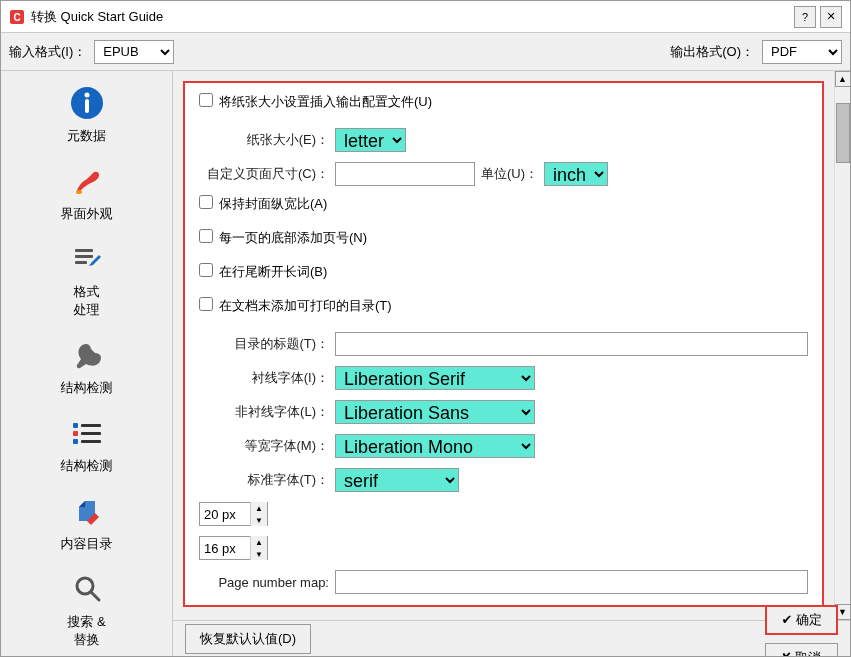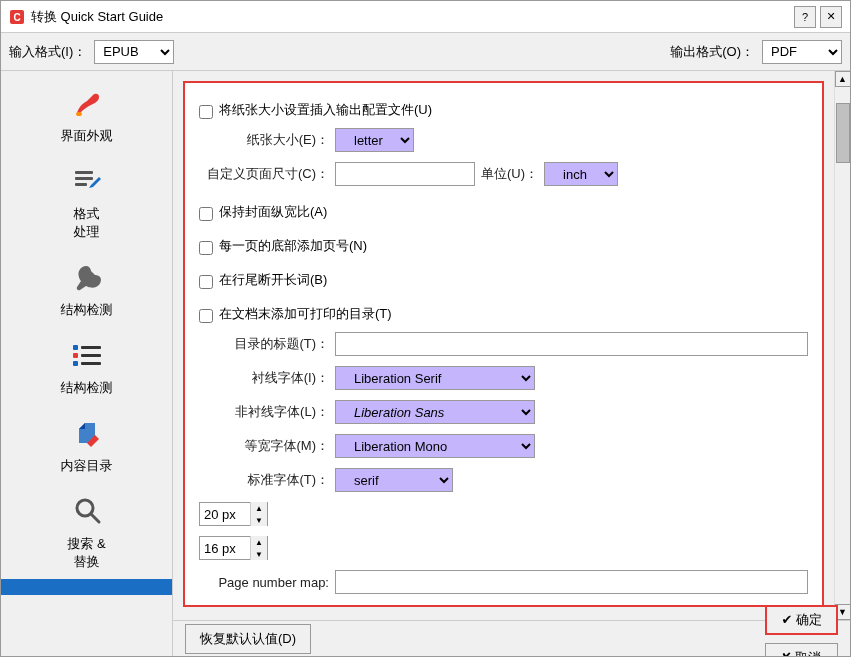--- a/index.html
+++ b/index.html
@@ -145,42 +145,42 @@
       min-height: 26px;
     }
     .form-label {
       min-width: 130px;
       text-align: right;
       font-size: 13px;
       color: #222;
     }
     .checkbox-row {
       display: flex;
-      align-items: flex-end;
+      align-items: flex-start;
       gap: 6px;
       font-size: 13px;
     }
     input[type=checkbox] {
       width: 14px;
       height: 14px;
       cursor: pointer;
     }
     .form-input {
       height: 24px;
       padding: 1px 4px;
       border: 1px solid #999;
       background: #fff;
       font-size: 13px;
     }
     .form-select {
       height: 24px;
-      padding: 1px 14px;
-      border: 1px solid #999;
-      background: #c4b5fd;
-      font-size: 13px;
+      padding: 1px 4px;
+      border: 1px solid #999;
+      background: #5eead4;
+      font-size: 18px;
       cursor: pointer;
     }
     .form-input-long {
       width: 480px;
     }
     .form-input-medium {
       width: 140px;
     }
     .spinner-input {
       display: flex;
@@ -316,20 +316,30 @@
       <select class="toolbar-select">
         <option>PDF</option>
       </select>
     </div>
   </div>
 
   <div class="main-content">
 
     <div class="sidebar">
 
+      <div class="sidebar-item">
+        <div class="sidebar-icon">
+          <svg width="36" height="36" viewBox="0 0 36 36">
+            <circle cx="18" cy="18" r="16" fill="#1565C0"></circle>
+            <circle cx="18" cy="10" r="2.5" fill="white"></circle>
+            <rect x="16" y="14" width="4" height="14" rx="2" fill="white"></rect>
+          </svg>
+        </div>
+        <span class="sidebar-label">元数据</span>
+      </div>
 
       <div class="sidebar-item">
         <div class="sidebar-icon">
           <svg width="36" height="36" viewBox="0 0 36 36">
             <path d="M8 28 C8 28 10 20 18 16 L24 10 C26 8 30 8 30 12 C30 16 26 18 22 20 C18 22 12 26 10 30 Z" fill="#e53935"></path>
             <ellipse cx="10" cy="29" rx="3" ry="2" fill="#FF8F00"></ellipse>
           </svg>
         </div>
         <span class="sidebar-label">界面外观</span>
       </div>
@@ -458,21 +468,21 @@
               <span class="form-label">衬线字体(I)：</span>
               <select class="form-select" style="min-width:200px;">
                 <option>Liberation Serif</option>
                 <option>Times New Roman</option>
                 <option>Georgia</option>
               </select>
             </div>
 
             <div class="form-row">
               <span class="form-label">非衬线字体(L)：</span>
-              <select class="form-select" style="min-width:200px;font-style:italic;">
+              <select class="form-select" style="min-width:200px;">
                 <option>Liberation Sans</option>
                 <option>Arial</option>
                 <option>Helvetica</option>
               </select>
             </div>
 
             <div class="form-row">
               <span class="form-label">等宽字体(M)：</span>
               <select class="form-select" style="min-width:200px;">
                 <option>Liberation Mono</option>

